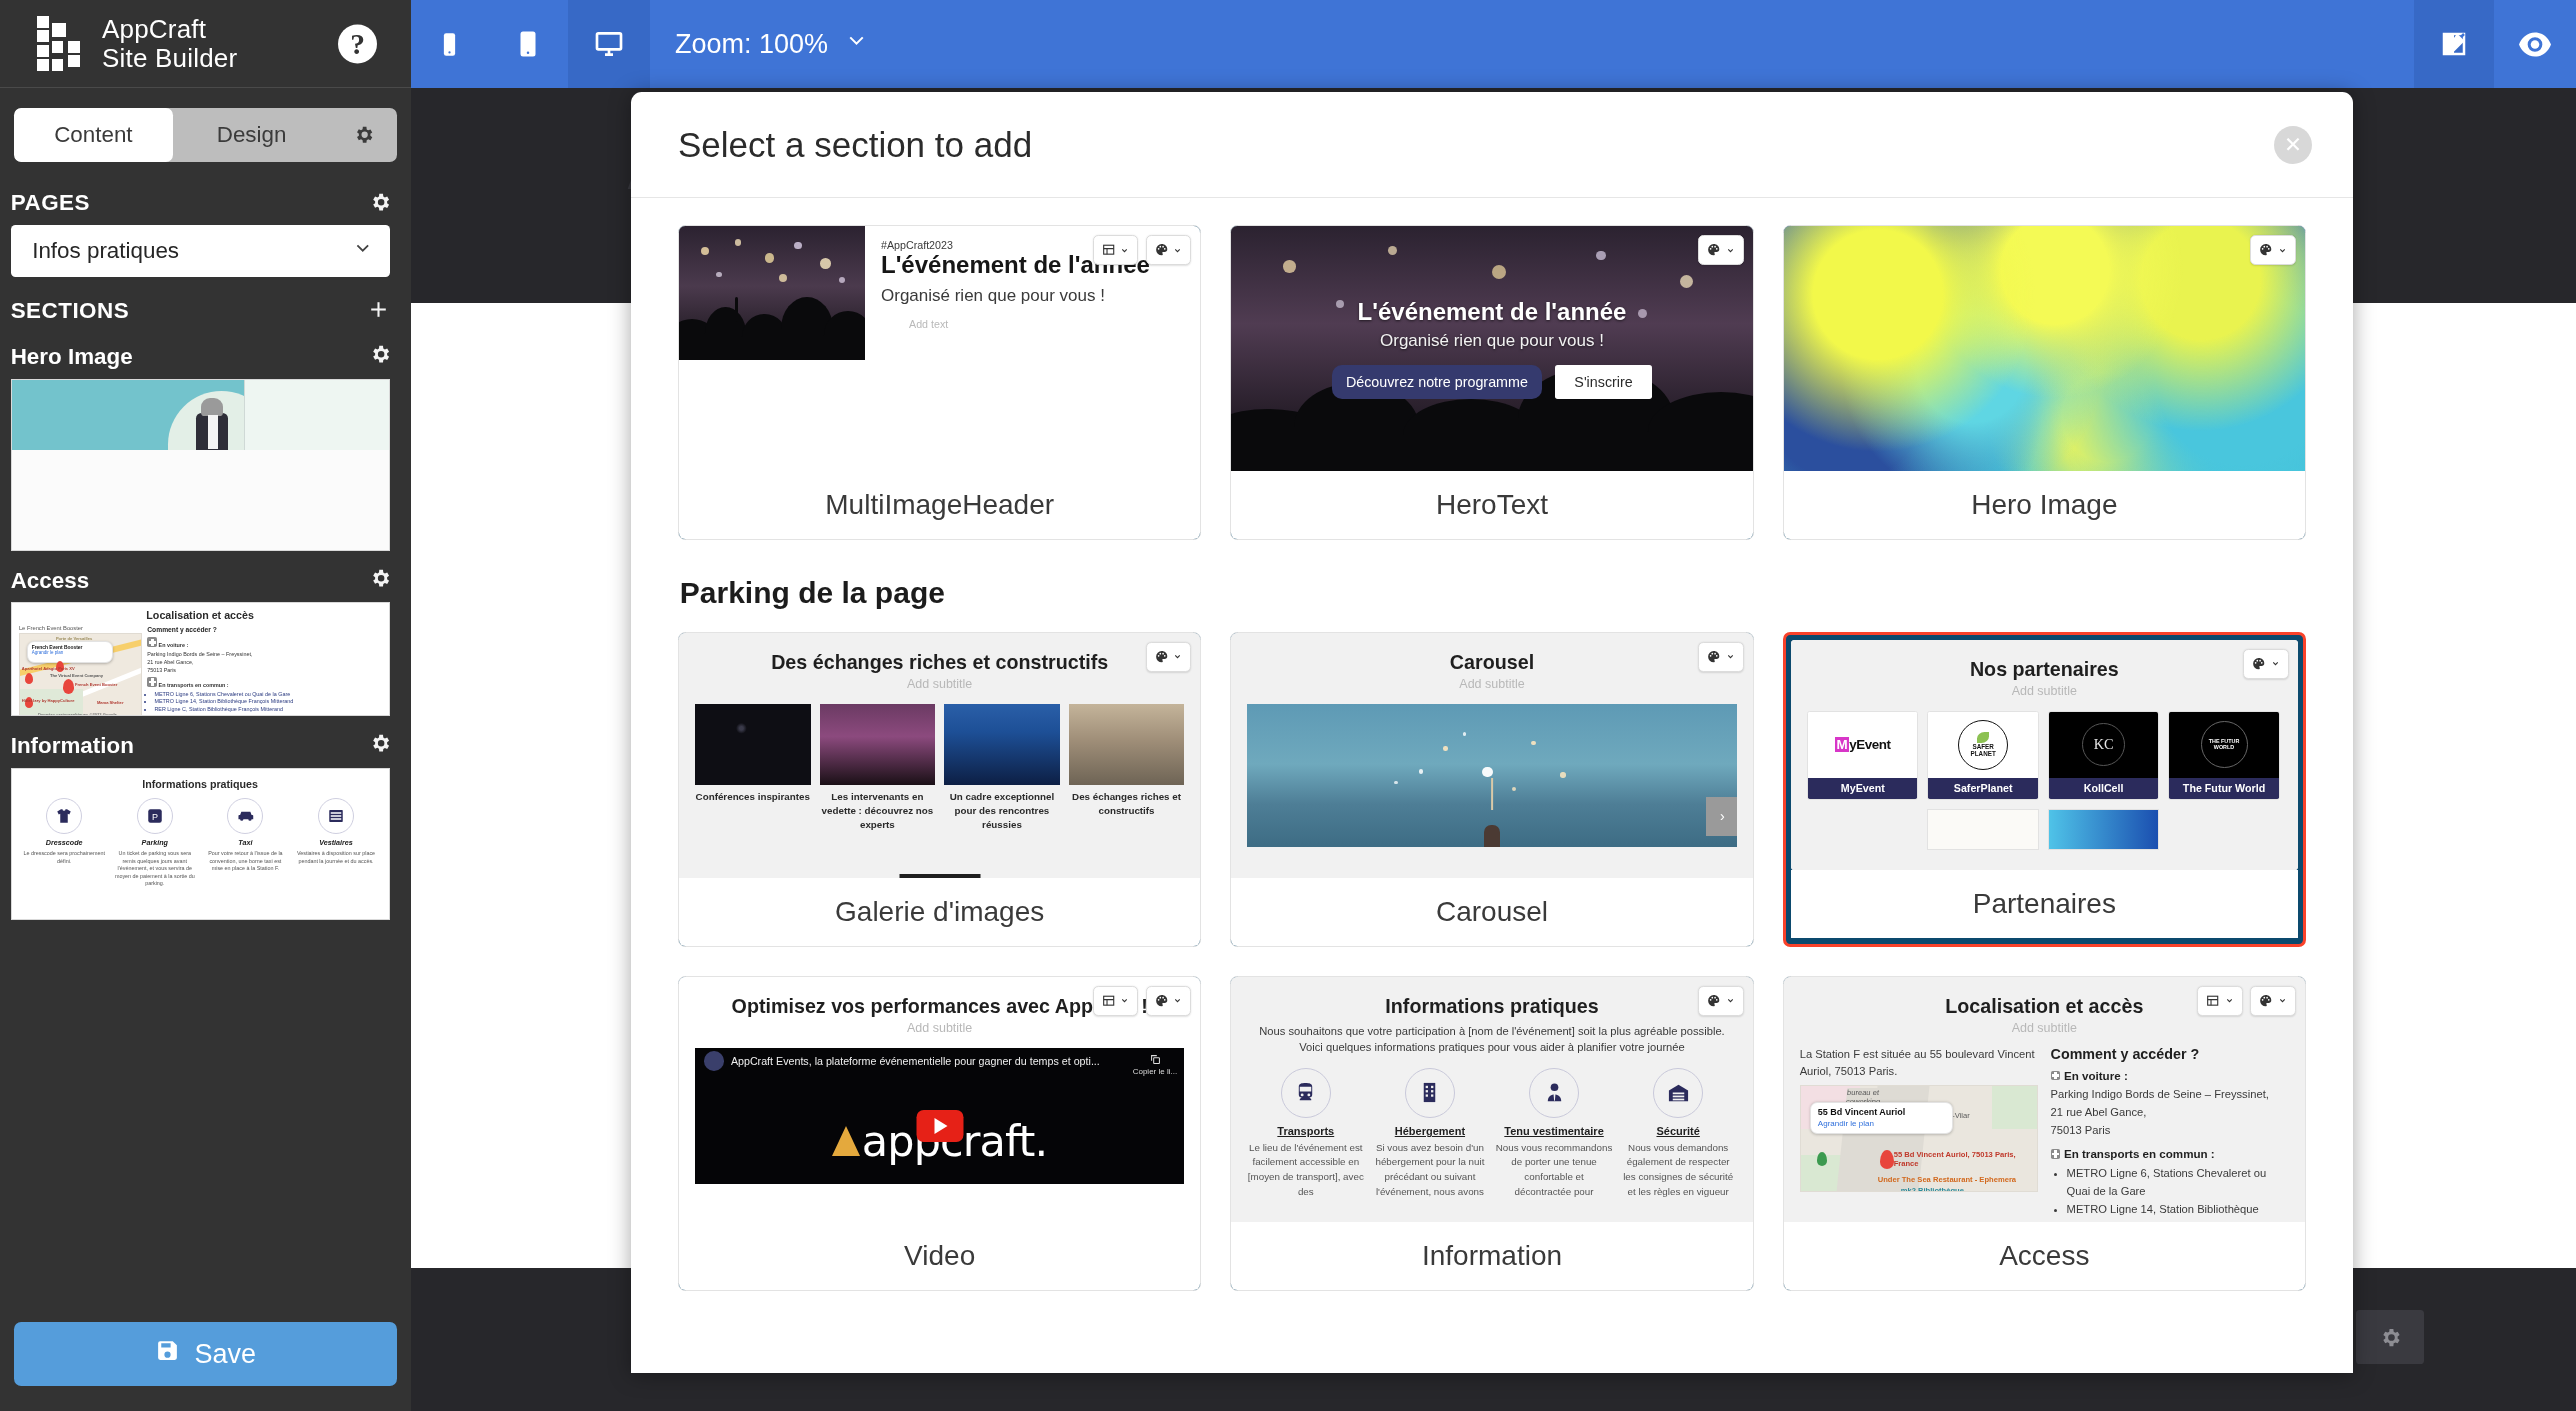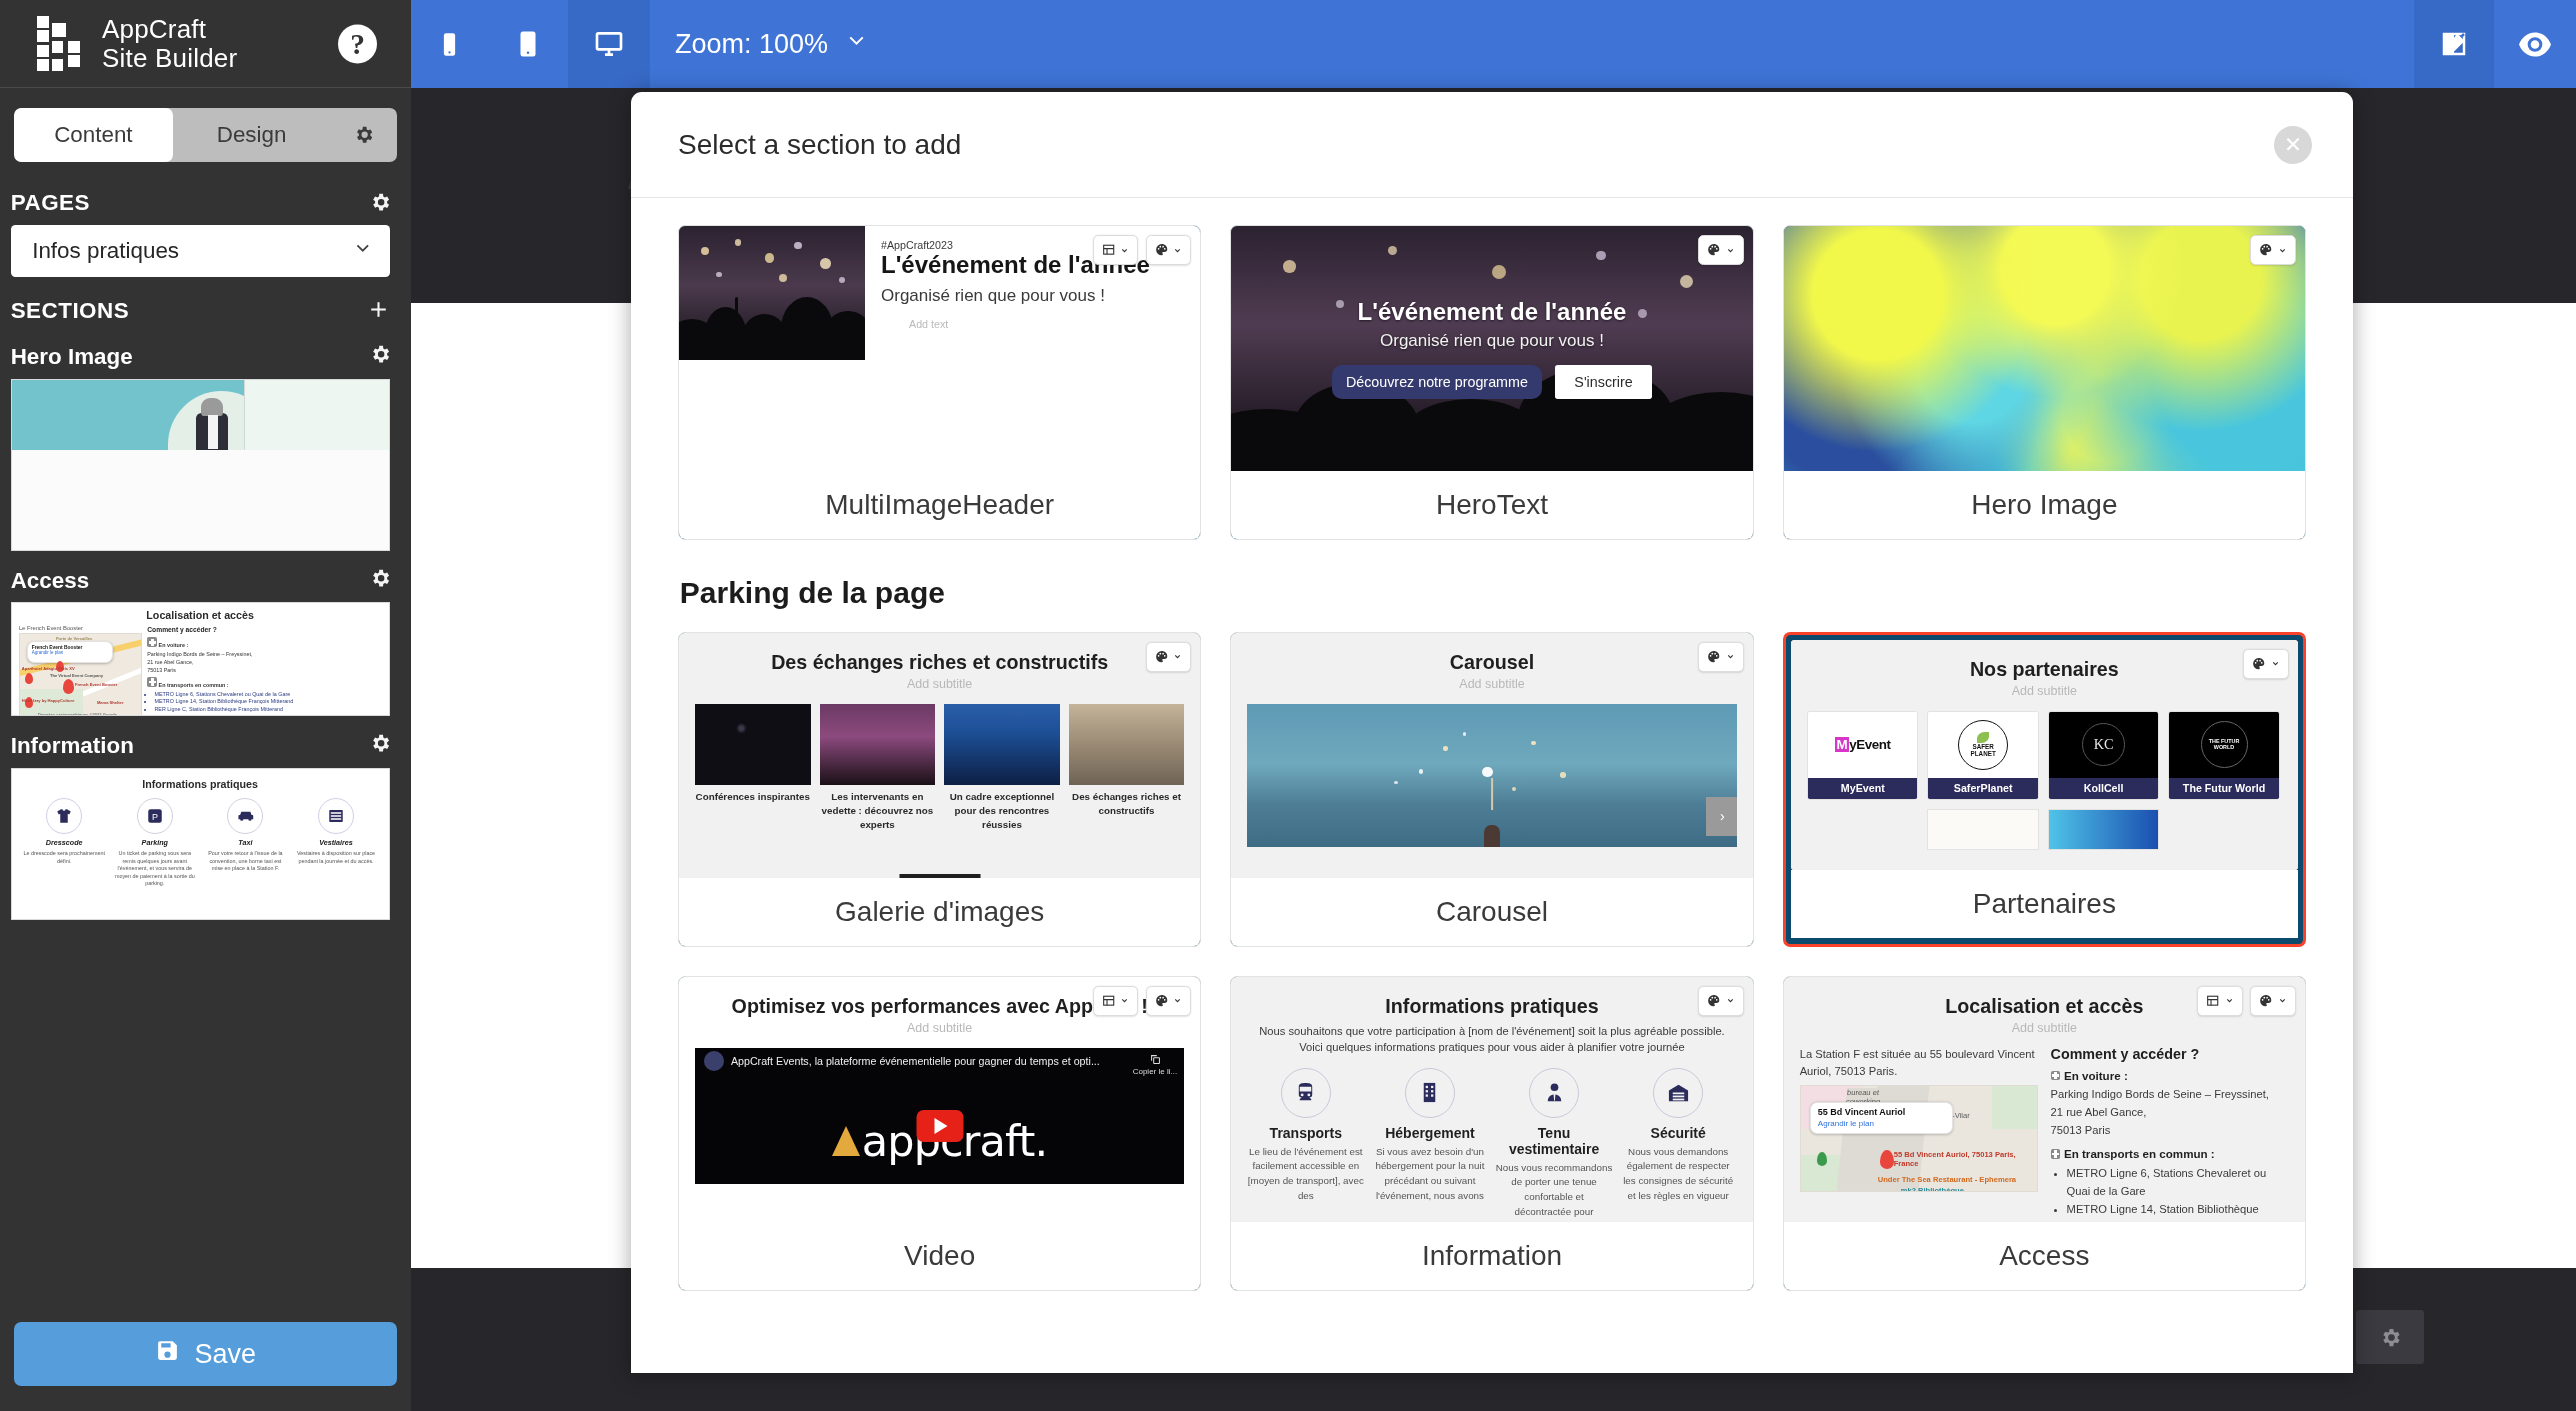--- a/index.html
+++ b/index.html
@@ -177,21 +177,21 @@
   .overlay { position:absolute; inset:0; z-index:10; }
   .modal {
     position:absolute; left:631px; top:92px; width:1722px; height:1281px;
     background:#fff; border-radius:10.7px 10.7px 0 0; overflow:hidden;
     box-shadow: 0 1.8px 21.5px rgba(0,0,0,.35); display:flex; flex-direction:column;
   }
   .modal-head {
     height:106px; display:flex; align-items:center; padding: 0 47px;
     border-bottom:0.9px solid #e6e6e6; flex:0 0 106px; position:relative;
   }
-  .modal-title { font-size:28px; color:#2b2b2b; }
+  .modal-title { font-size:35px; color:#2b2b2b; }
   .modal-close {
     position:absolute; right:41px; top:50%; transform:translateY(-50%);
     width:38px;height:38px;border-radius:50%;background:#d8d8d8;color:#fff;
     display:flex;align-items:center;justify-content:center;font-size:21.5px;cursor:pointer;
   }
   .modal-body { flex:1; overflow:hidden; padding: 27px 47px 0; background:#fff; }
 
   .grid { display:grid; grid-template-columns: repeat(3, 1fr); gap: 29px; }
   .gsec-title { font-size:30px; font-weight:bold; color:#1c1c1c; margin: 36px 0 21.5px 1.8px; }
 
@@ -300,21 +300,21 @@
     position:absolute; left:50%; top:58%; transform:translate(-50%,-50%);
     width:47px;height:32px;background:#e62117;border-radius:7.2px;
     display:flex;align-items:center;justify-content:center;
   }
   .vf-play:after{content:"";width:0;height:0;border-left:13.4px solid #fff;border-top:8px solid transparent;border-bottom:8px solid transparent;margin-left:3.6px;}
 
   .info-desc { font-size:11.2px; color:#3a3a3a; text-align:center; line-height:1.45; margin-top:5.4px;}
   .info-row { display:flex; gap:7.2px; margin-top:12.5px; }
   .info-col { flex:1; text-align:center; }
   .info-circ { width:50px;height:50px;border-radius:50%;border:0.9px solid #c9c9da;margin:0 auto 7.2px;display:flex;align-items:center;justify-content:center;color:#2b2b5c;}
-  .info-name { font-size:14px; font-weight:bold; color:#1f1f1f; margin-bottom:3.6px;}
+  .info-name { font-size:11px; font-weight:bold; color:#1f1f1f; margin-bottom:3.6px;text-decoration:underline;}
   .info-txt { font-size:9.8px; color:#555; line-height:1.5;}
 
   .acc-wrap { display:flex; gap:12.5px; margin-top:10.7px; }
   .acc-left { flex:1; }
   .acc-lead { font-size:11.2px; color:#3a3a3a; line-height:1.5; }
   .acc-map {
     margin-top:5.4px; height:107px; background:#eae6de; position:relative; overflow:hidden; border:0.9px solid #e0dcd4;
   }
   .acc-map .grn1{position:absolute;right:0;top:0;width:45px;height:43px;background:#d9e8d2;}
   .acc-map .grn2{position:absolute;left:0;bottom:0;width:47px;height:36px;background:#d9e8d2;}

